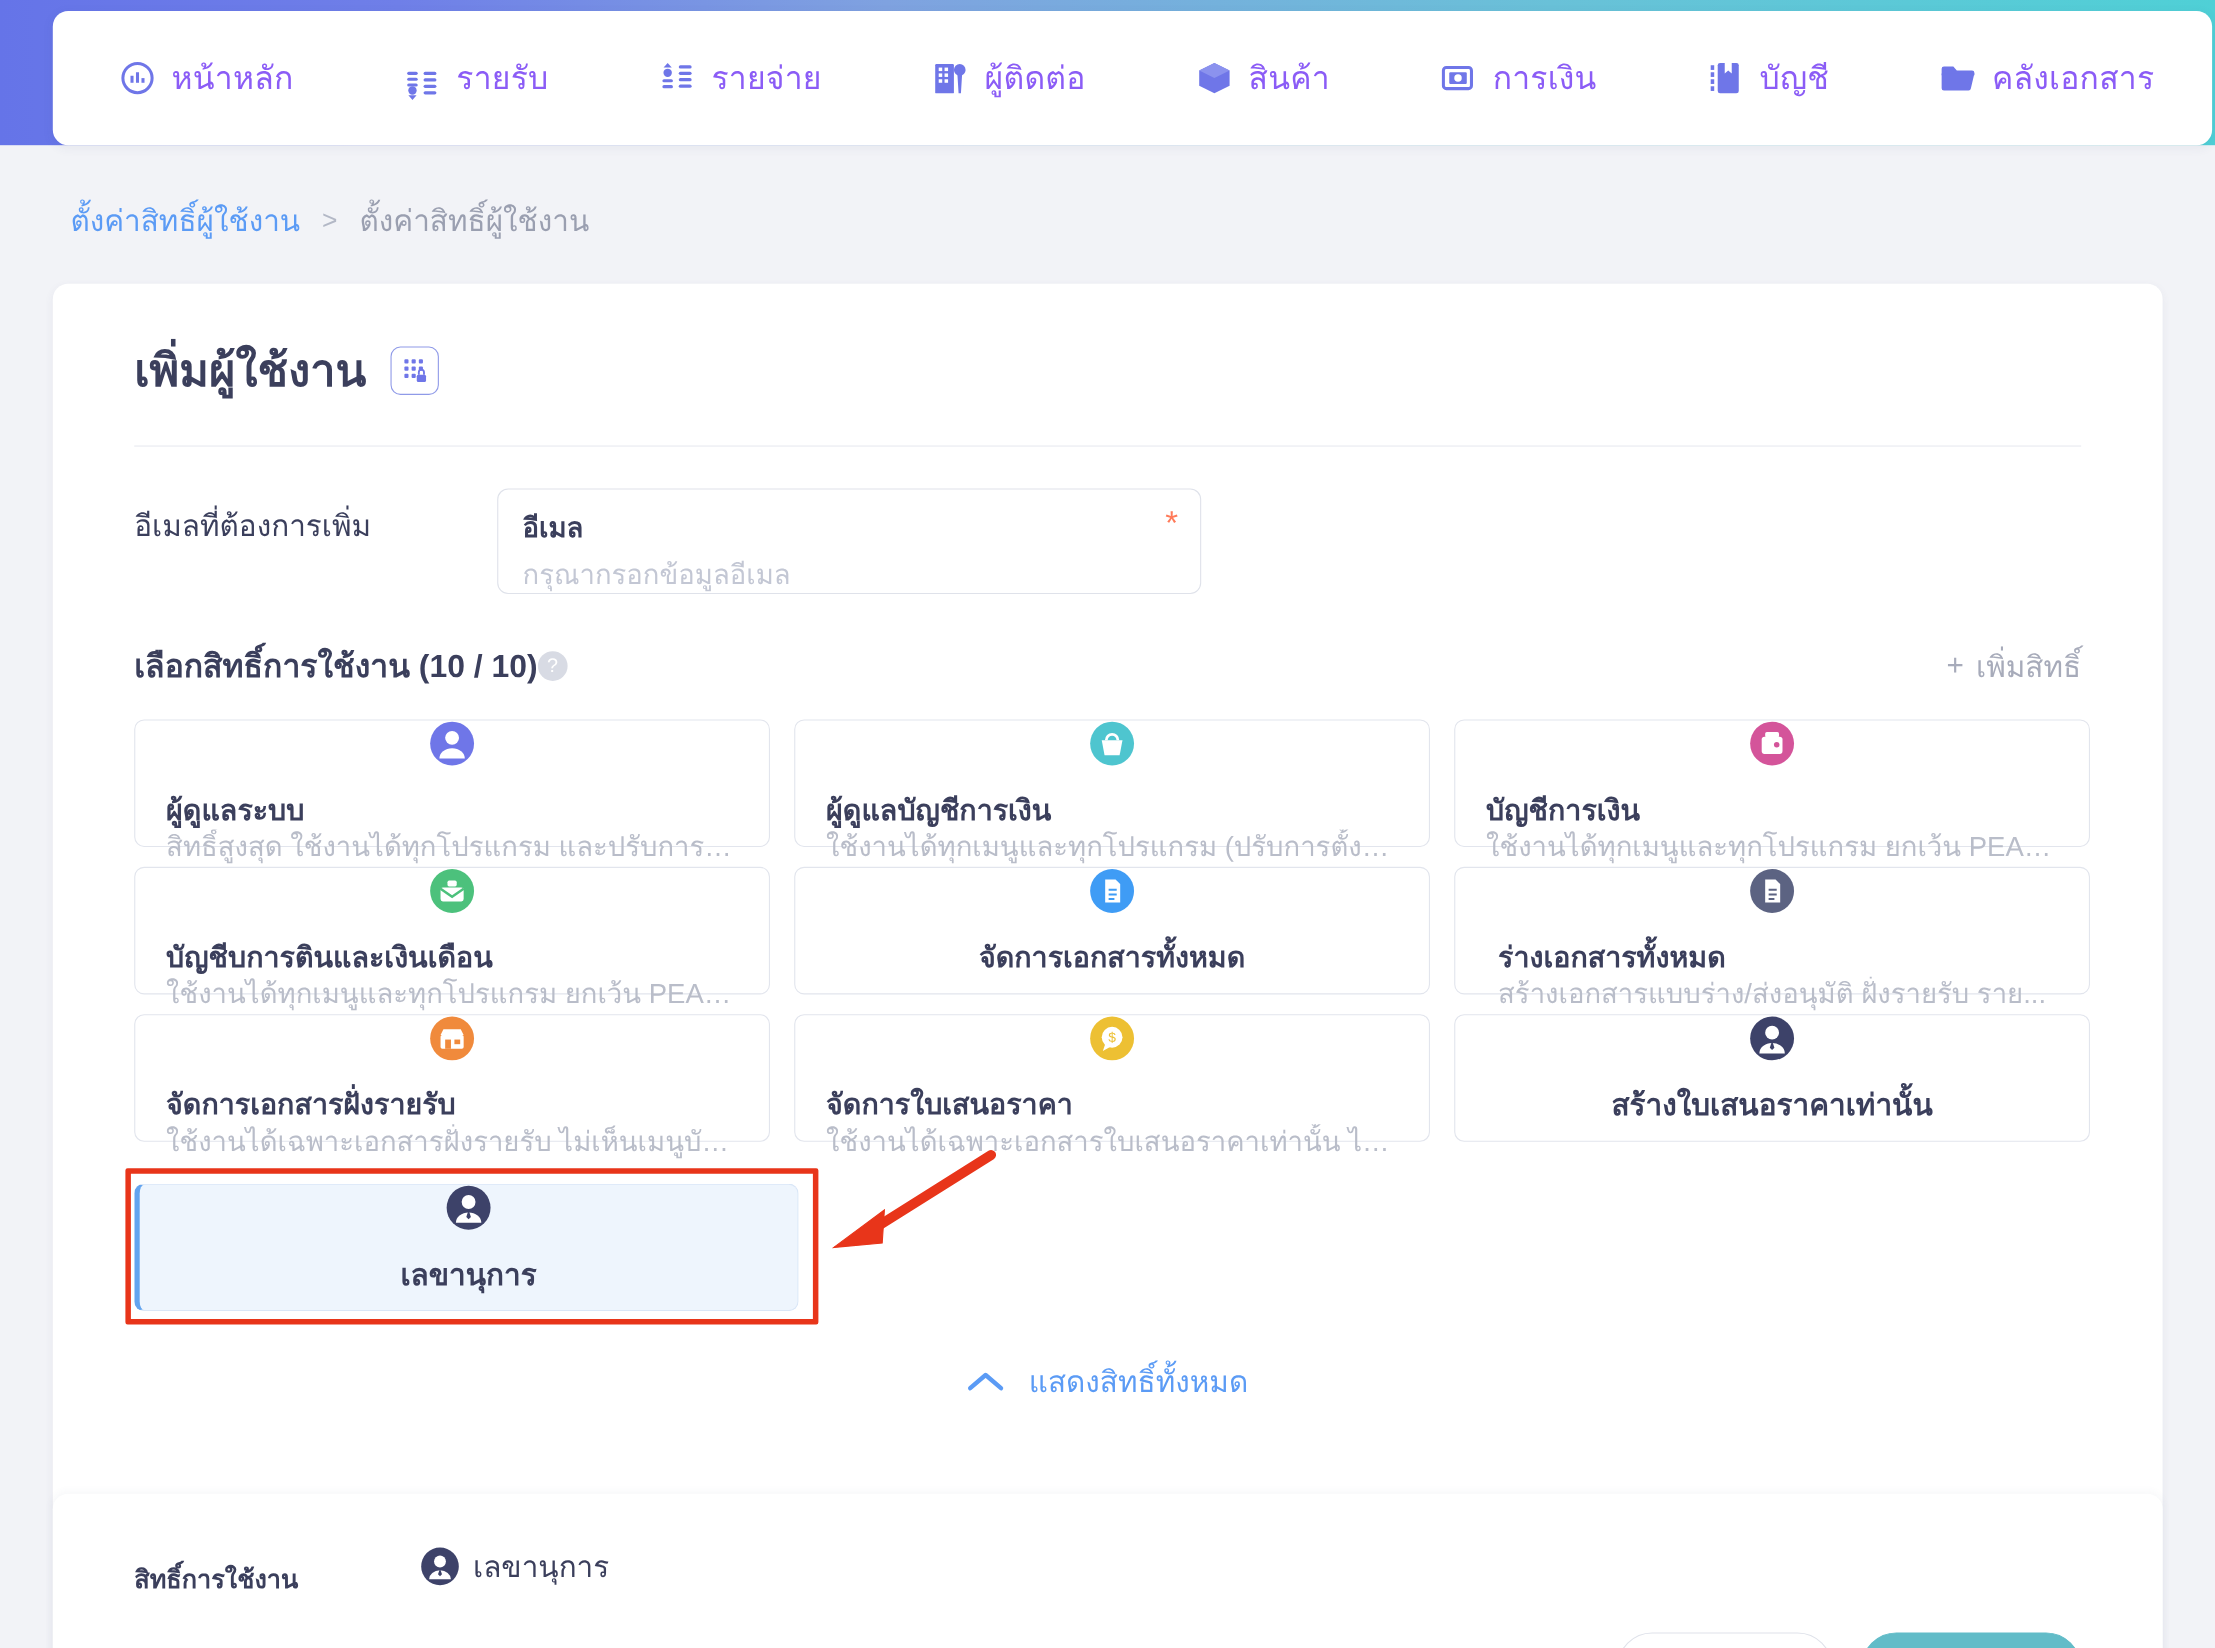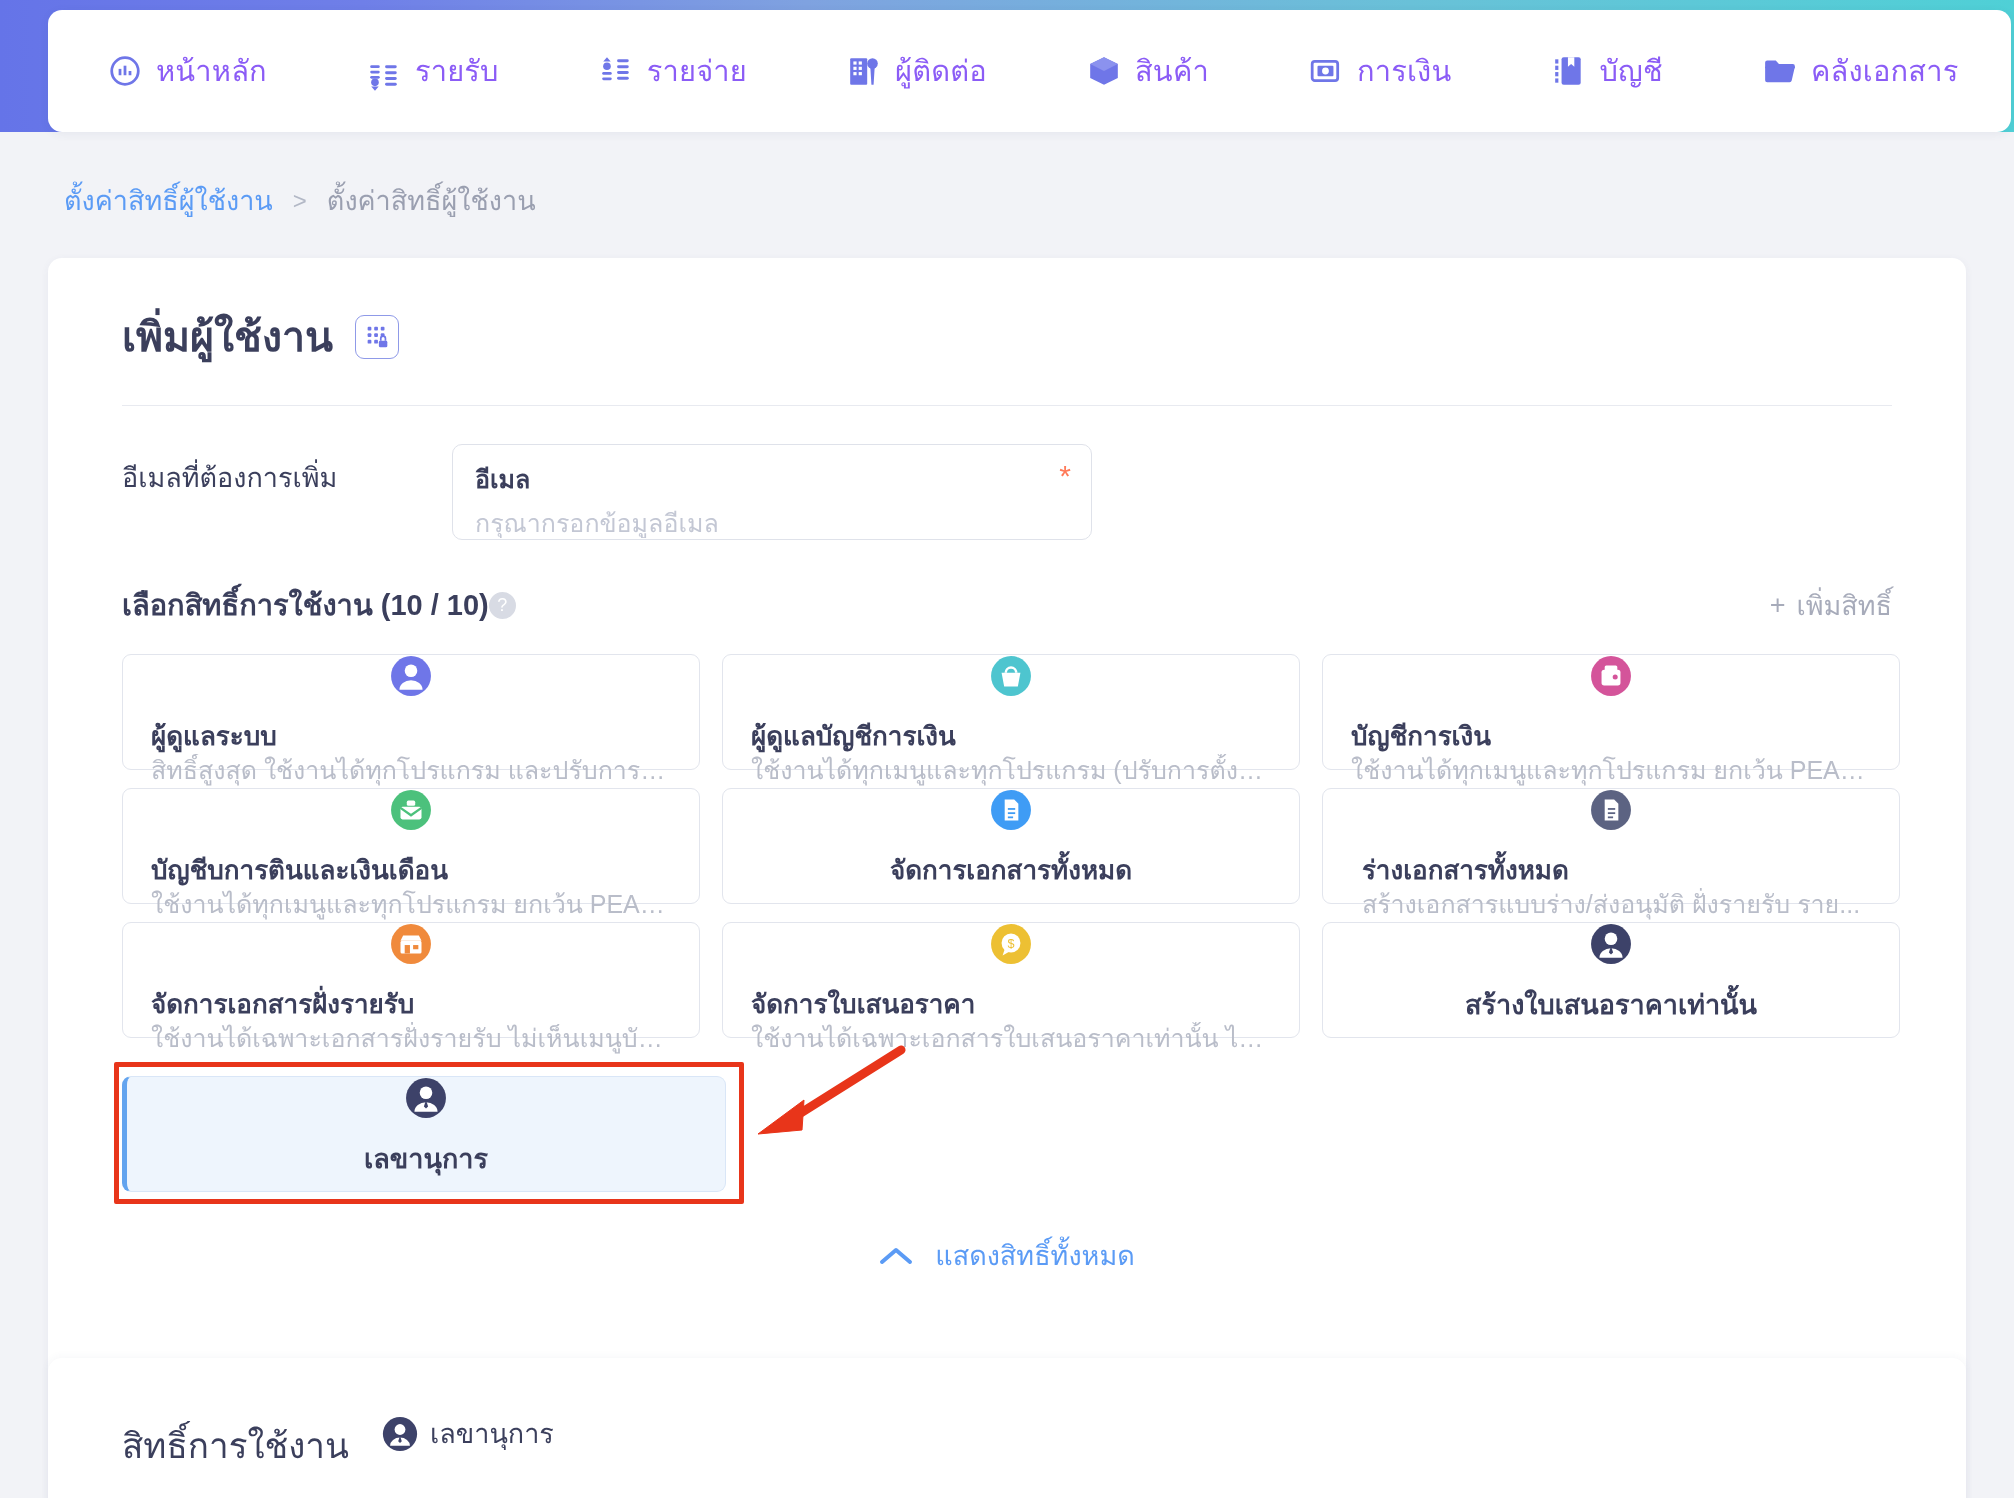--- a/index.html
+++ b/index.html
@@ -145,21 +145,21 @@
 
   
   .bottom-card {
     position: absolute; top: 1358px; left: 48px;
     width: 1918px; height: 200px;
     background: #fff; border-radius: 14px;
     box-shadow: 0 -1px 8px rgba(60,70,120,0.05);
     padding: 36px 74px 0 74px;
   }
   .summary-row { display: flex; align-items: center; }
-  .summary-label { font-size: 35px; font-weight: normal; color: #3b3f5c; width: 260px; margin-top: 24px; }
+  .summary-label { font-size: 23px; font-weight: bold; color: #3b3f5c; width: 260px; margin-top: 24px; }
   .summary-val { display: flex; align-items: center; gap: 12px; font-size: 27px; color: #3b3f5c; }
 
   .btn-row {
     display: flex; justify-content: flex-end; align-items: center; gap: 26px;
     margin-top: 30px;
   }
   .btn {
     height: 64px; border-radius: 34px; font-size: 27px;
     display: flex; align-items: center; justify-content: center;
     cursor: pointer; font-family: inherit;

